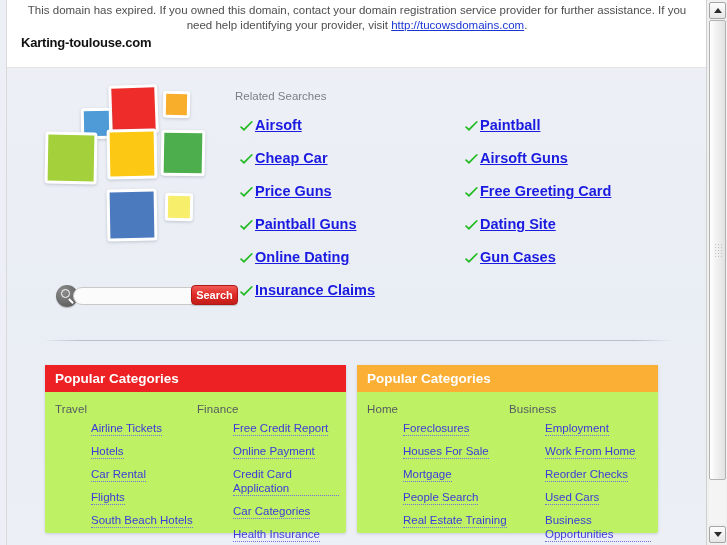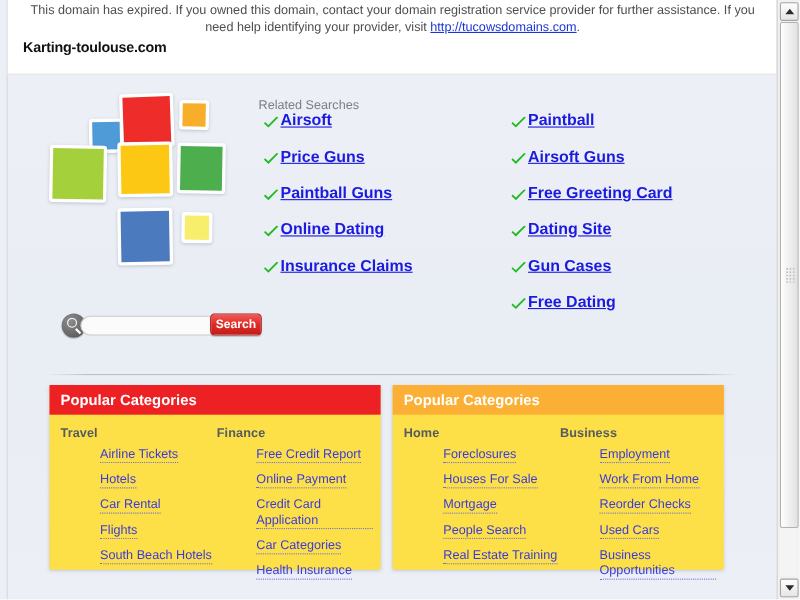--- a/index.html
+++ b/index.html
@@ -86,21 +86,21 @@
     box-shadow: 0 1px 3px rgba(90,100,120,0.30);
   }
 
   
   #related-title {
     position: absolute;
     left: 228px; top: 21px;
     font-size: 11.5px;
     color: #7b7f86;
   }
-  .link-col { position: absolute; top: 33px; }
+  .link-col { position: absolute; top: 48px; }
   #col-left  { left: 232px; width: 230px; }
   #col-right { left: 457px; width: 240px; }
 
   .srow {
     position: relative;
     height: 33px;
     display: flex;
     align-items: flex-start;
   }
   .chk {
@@ -181,23 +181,23 @@
   #divider {
     position: absolute;
     left: 36px; top: 271px;
     width: 630px; height: 1px;
     background: linear-gradient(90deg, rgba(175,180,190,0) 0%, #b9bec9 6%, #b9bec9 94%, rgba(175,180,190,0) 100%);
   }
 
   
   .card {
     position: absolute;
-    top: 281px;
+    top: 296px;
     width: 301px; height: 168px;
-    background: #fde047;
+    background: #bef264;
     border-radius: 2px;
     box-shadow: 0 1px 3px rgba(120,128,145,0.30);
   }
   #card-1 { left: 38px; }
   #card-2 { left: 350px; }
 
   .card-head {
     height: 27px;
     line-height: 27px;
     padding-left: 10px;
@@ -205,21 +205,21 @@
     font-size: 13.5px;
     font-weight: bold;
   }
   .card-body {
     display: flex;
     padding: 11px 0 0 10px;
   }
   .cat-col { width: 142px; }
   .cat-title {
     font-size: 11.5px;
-    font-weight: bold;
+    font-weight: normal;
     color: #555b61;
     margin-bottom: 6px;
     letter-spacing: 0.1px;
   }
   .cat-link {
     display: block;
     font-size: 11.5px;
     color: #3b3bd8;
     text-decoration: none;
     border-bottom: 1px dotted #6f6fdd;
@@ -319,20 +319,28 @@
               </svg>
             </span>
             <a class="slink" href="#">Airsoft</a>
           </div>
           <div class="srow">
             <span class="chk">
               <svg width="15" height="12" viewBox="0 0 15 12">
                 <path d="M1 6.2 L5 10 L14 0.8 L12.6 0 L4.9 7.6 L2 4.9 Z" fill="#21BB21"></path>
               </svg>
             </span>
+            <a class="slink" href="#">Cheap Car</a>
+          </div>
+          <div class="srow">
+            <span class="chk">
+              <svg width="15" height="12" viewBox="0 0 15 12">
+                <path d="M1 6.2 L5 10 L14 0.8 L12.6 0 L4.9 7.6 L2 4.9 Z" fill="#21BB21"></path>
+              </svg>
+            </span>
             <a class="slink" href="#">Price Guns</a>
           </div>
           <div class="srow">
             <span class="chk">
               <svg width="15" height="12" viewBox="0 0 15 12">
                 <path d="M1 6.2 L5 10 L14 0.8 L12.6 0 L4.9 7.6 L2 4.9 Z" fill="#21BB21"></path>
               </svg>
             </span>
             <a class="slink" href="#">Paintball Guns</a>
           </div>
@@ -386,28 +394,20 @@
             </span>
             <a class="slink" href="#">Dating Site</a>
           </div>
           <div class="srow">
             <span class="chk">
               <svg width="15" height="12" viewBox="0 0 15 12">
                 <path d="M1 6.2 L5 10 L14 0.8 L12.6 0 L4.9 7.6 L2 4.9 Z" fill="#21BB21"></path>
               </svg>
             </span>
             <a class="slink" href="#">Gun Cases</a>
-          </div>
-          <div class="srow">
-            <span class="chk">
-              <svg width="15" height="12" viewBox="0 0 15 12">
-                <path d="M1 6.2 L5 10 L14 0.8 L12.6 0 L4.9 7.6 L2 4.9 Z" fill="#21BB21"></path>
-              </svg>
-            </span>
-            <a class="slink" href="#">Free Dating</a>
           </div>
         </div>
 
       <div id="searchbar">
         <div id="mag">
           <div class="glass"></div>
           <div class="handle"></div>
         </div>
         <input id="search-input" type="text" placeholder="" style="">
         <button id="search-btn">Search</button>

